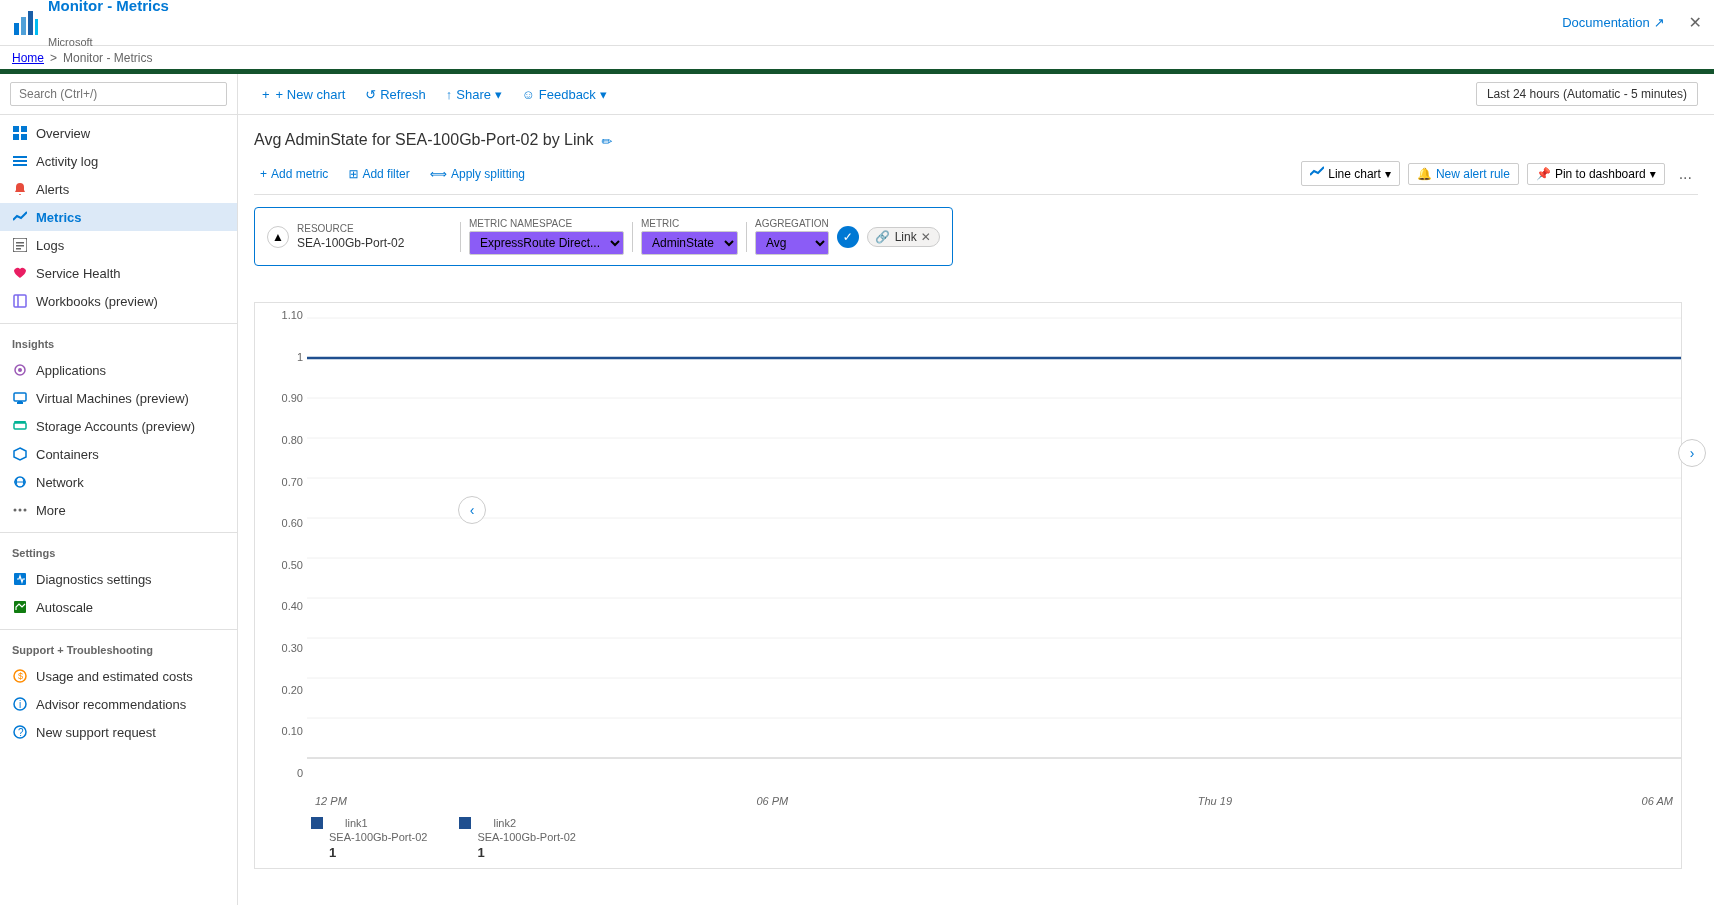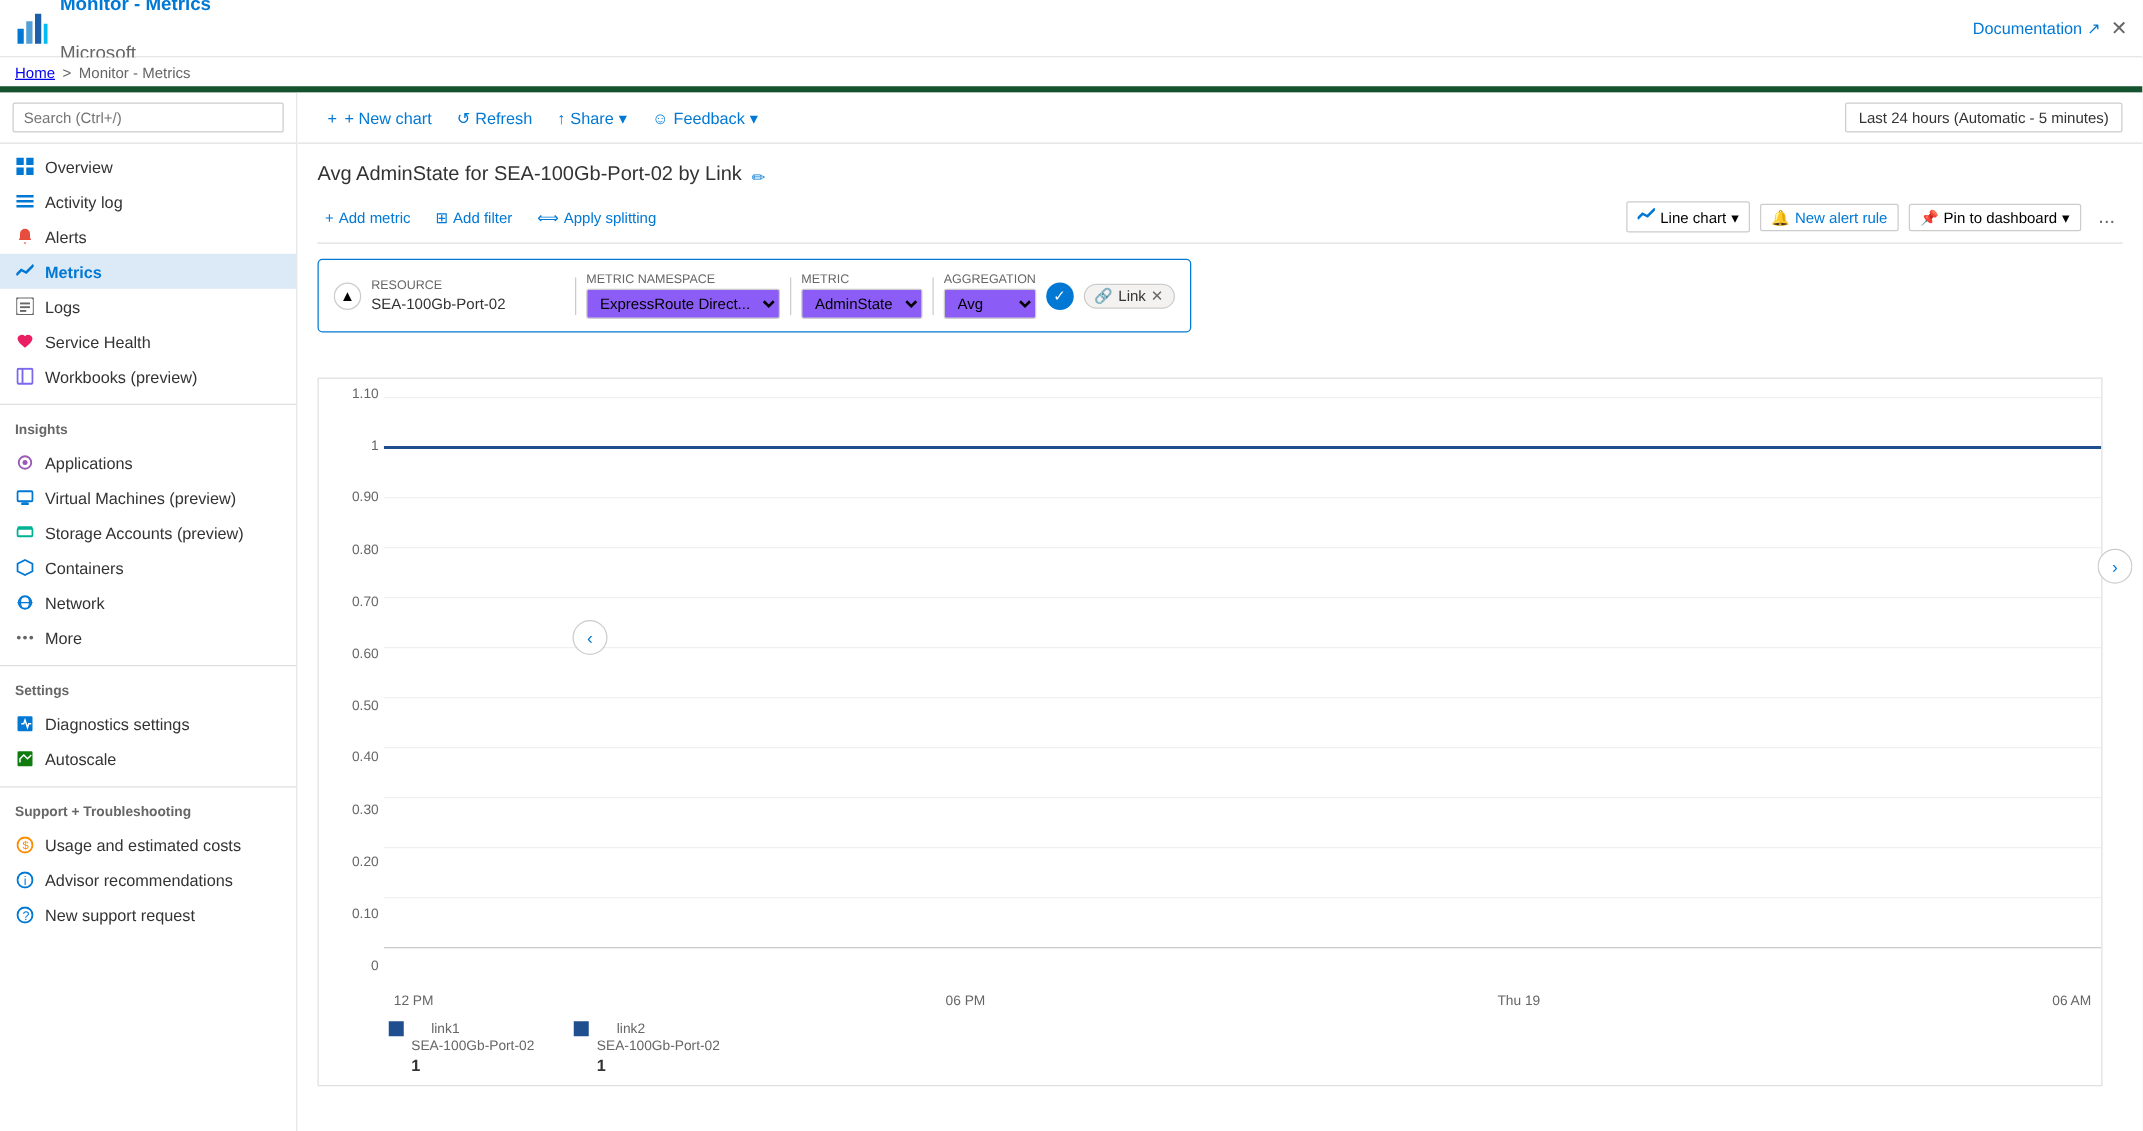--- a/index.html
+++ b/index.html
@@ -3,22 +3,22 @@
   <meta charset="utf-8">
   <style>
     * { box-sizing: border-box; margin: 0; padding: 0; }
     body { font-family: 'Segoe UI', Arial, sans-serif; font-size: 13px; color: #333; background: #f3f2f1; display: flex; flex-direction: column; height: 100vh; overflow: hidden; }
 
     
     .topbar { background: #fff; border-bottom: 1px solid #e0e0e0; display: flex; align-items: center; justify-content: space-between; padding: 0 12px; height: 46px; }
     .topbar-left { display: flex; align-items: center; gap: 8px; }
     .app-icon { width: 28px; height: 28px; }
     .app-title { font-size: 15px; font-weight: 600; color: #0078d4; }
-    .app-subtitle { font-size: 15px; color: #666; margin-top: 22px; }
-    .topbar-right { display: flex; align-items: center; gap: 8px; }
+    .app-subtitle { font-size: 11px; color: #666; margin-top: 22px; }
+    .topbar-right { display: flex; align-items: center; gap: 24px; }
     .doc-link { color: #0078d4; font-size: 13px; text-decoration: none; display: flex; align-items: center; gap: 4px; }
     .close-btn { background: none; border: none; font-size: 16px; cursor: pointer; color: #666; }
 
     
     .breadcrumb { background: #fff; padding: 4px 12px; font-size: 12px; color: #0078d4; border-bottom: 5px solid #14532d; display: flex; align-items: center; gap: 6px; height: 28px; }
     .breadcrumb span { color: #666; }
 
     
     .main-layout { display: flex; flex: 1; overflow: hidden; }
 
@@ -423,21 +423,21 @@
             <span class="y-label">0.70</span>
             <span class="y-label">0.60</span>
             <span class="y-label">0.50</span>
             <span class="y-label">0.40</span>
             <span class="y-label">0.30</span>
             <span class="y-label">0.20</span>
             <span class="y-label">0.10</span>
             <span class="y-label">0</span>
           </div>
 
-          <div style="flex:1; position:relative;">
+          <div style="flex:1; position:relative;font-style:italic;">
             <svg width="100%" height="490" style="display:block;">
 
               <line x1="0" y1="15" x2="100%" y2="15" stroke="#f0f0f0" stroke-width="1"></line>
               <line x1="0" y1="55" x2="100%" y2="55" stroke="#f0f0f0" stroke-width="1"></line>
               <line x1="0" y1="95" x2="100%" y2="95" stroke="#f0f0f0" stroke-width="1"></line>
               <line x1="0" y1="135" x2="100%" y2="135" stroke="#f0f0f0" stroke-width="1"></line>
               <line x1="0" y1="175" x2="100%" y2="175" stroke="#f0f0f0" stroke-width="1"></line>
               <line x1="0" y1="215" x2="100%" y2="215" stroke="#f0f0f0" stroke-width="1"></line>
               <line x1="0" y1="255" x2="100%" y2="255" stroke="#f0f0f0" stroke-width="1"></line>
               <line x1="0" y1="295" x2="100%" y2="295" stroke="#f0f0f0" stroke-width="1"></line>

